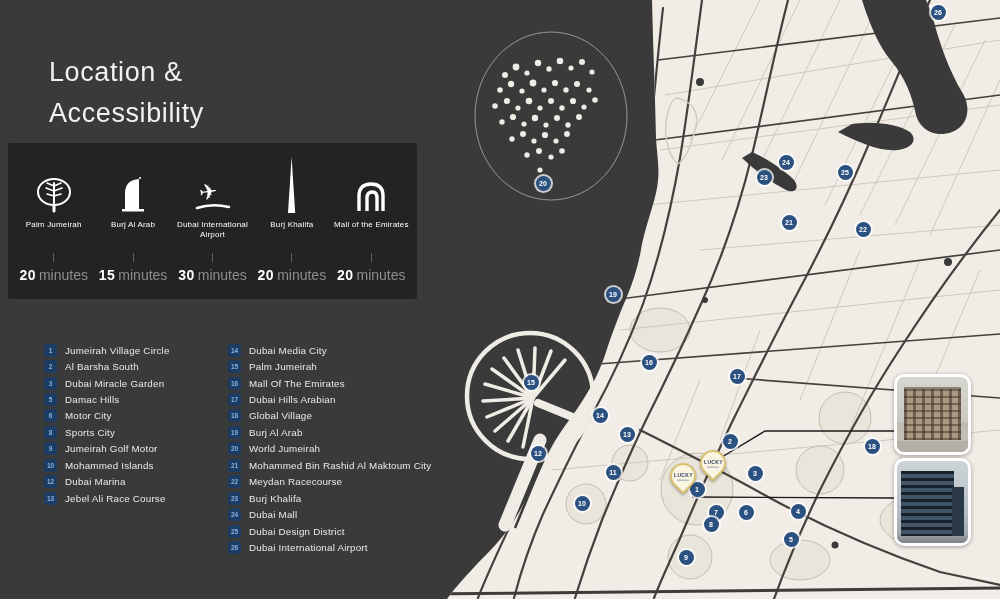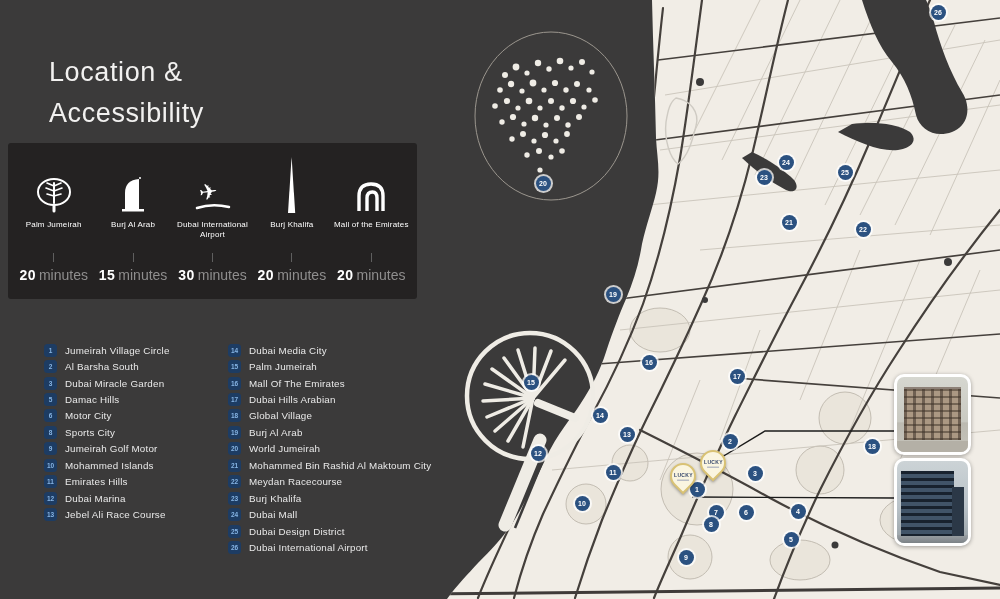--- a/index.html
+++ b/index.html
@@ -366,24 +366,20 @@
     </div>
     <div class="loc-row">
       <span class="loc-badge">9</span>
       <span class="loc-name">Jumeirah Golf Motor</span>
     </div>
     <div class="loc-row">
       <span class="loc-badge">10</span>
       <span class="loc-name">Mohammed Islands</span>
     </div>
     <div class="loc-row">
-      <span class="loc-badge">11</span>
-      <span class="loc-name">Emirates Hills</span>
-    </div>
-    <div class="loc-row">
       <span class="loc-badge">12</span>
       <span class="loc-name">Dubai Marina</span>
     </div>
     <div class="loc-row">
       <span class="loc-badge">13</span>
       <span class="loc-name">Jebel Ali Race Course</span>
     </div>
   </div>
 <div class="loc-col" id="loc-col-2">
     <div class="loc-row">

